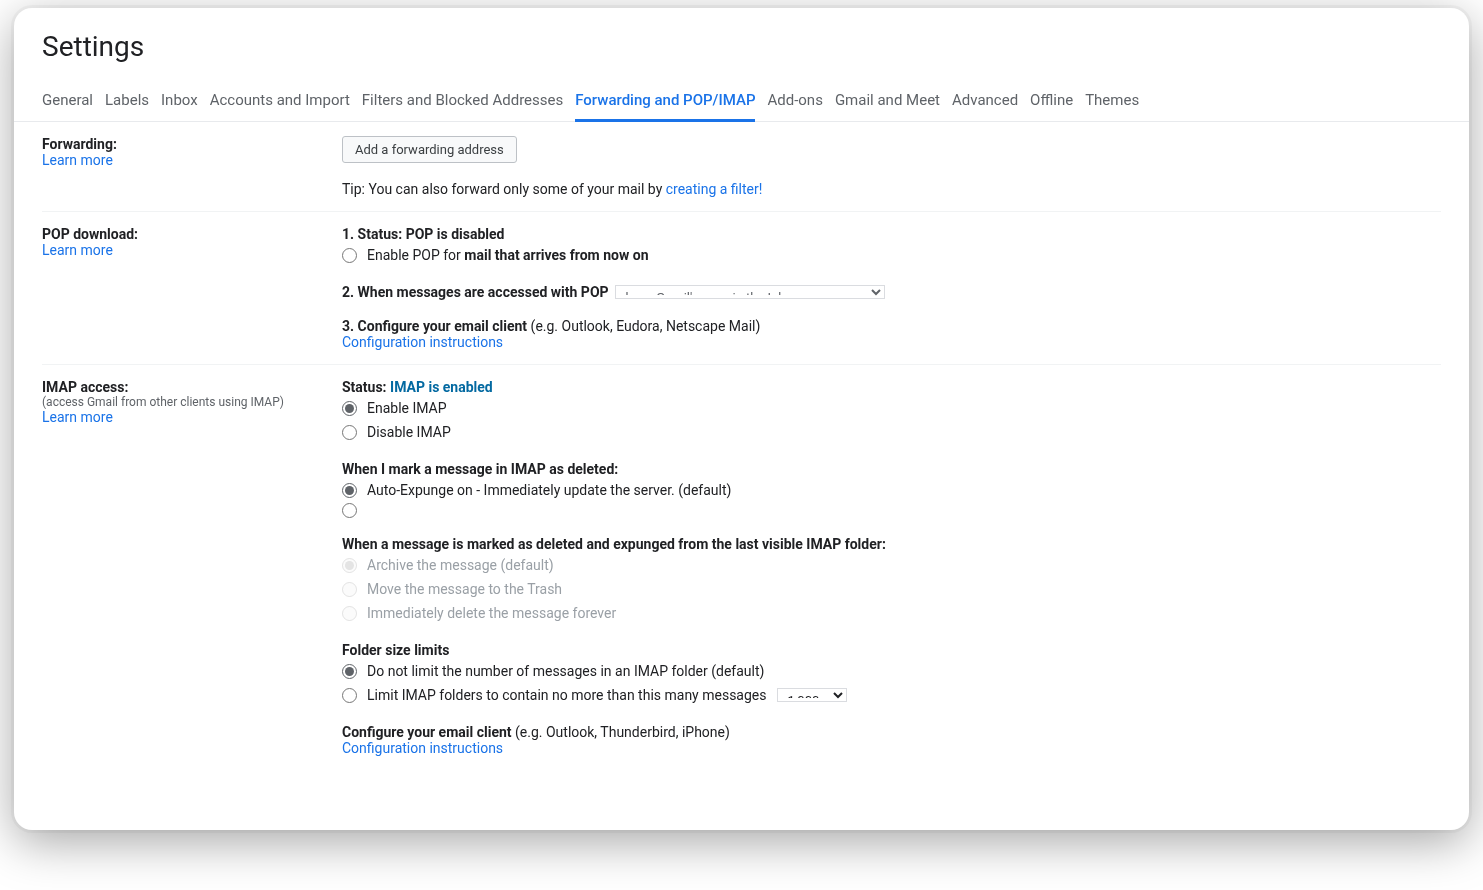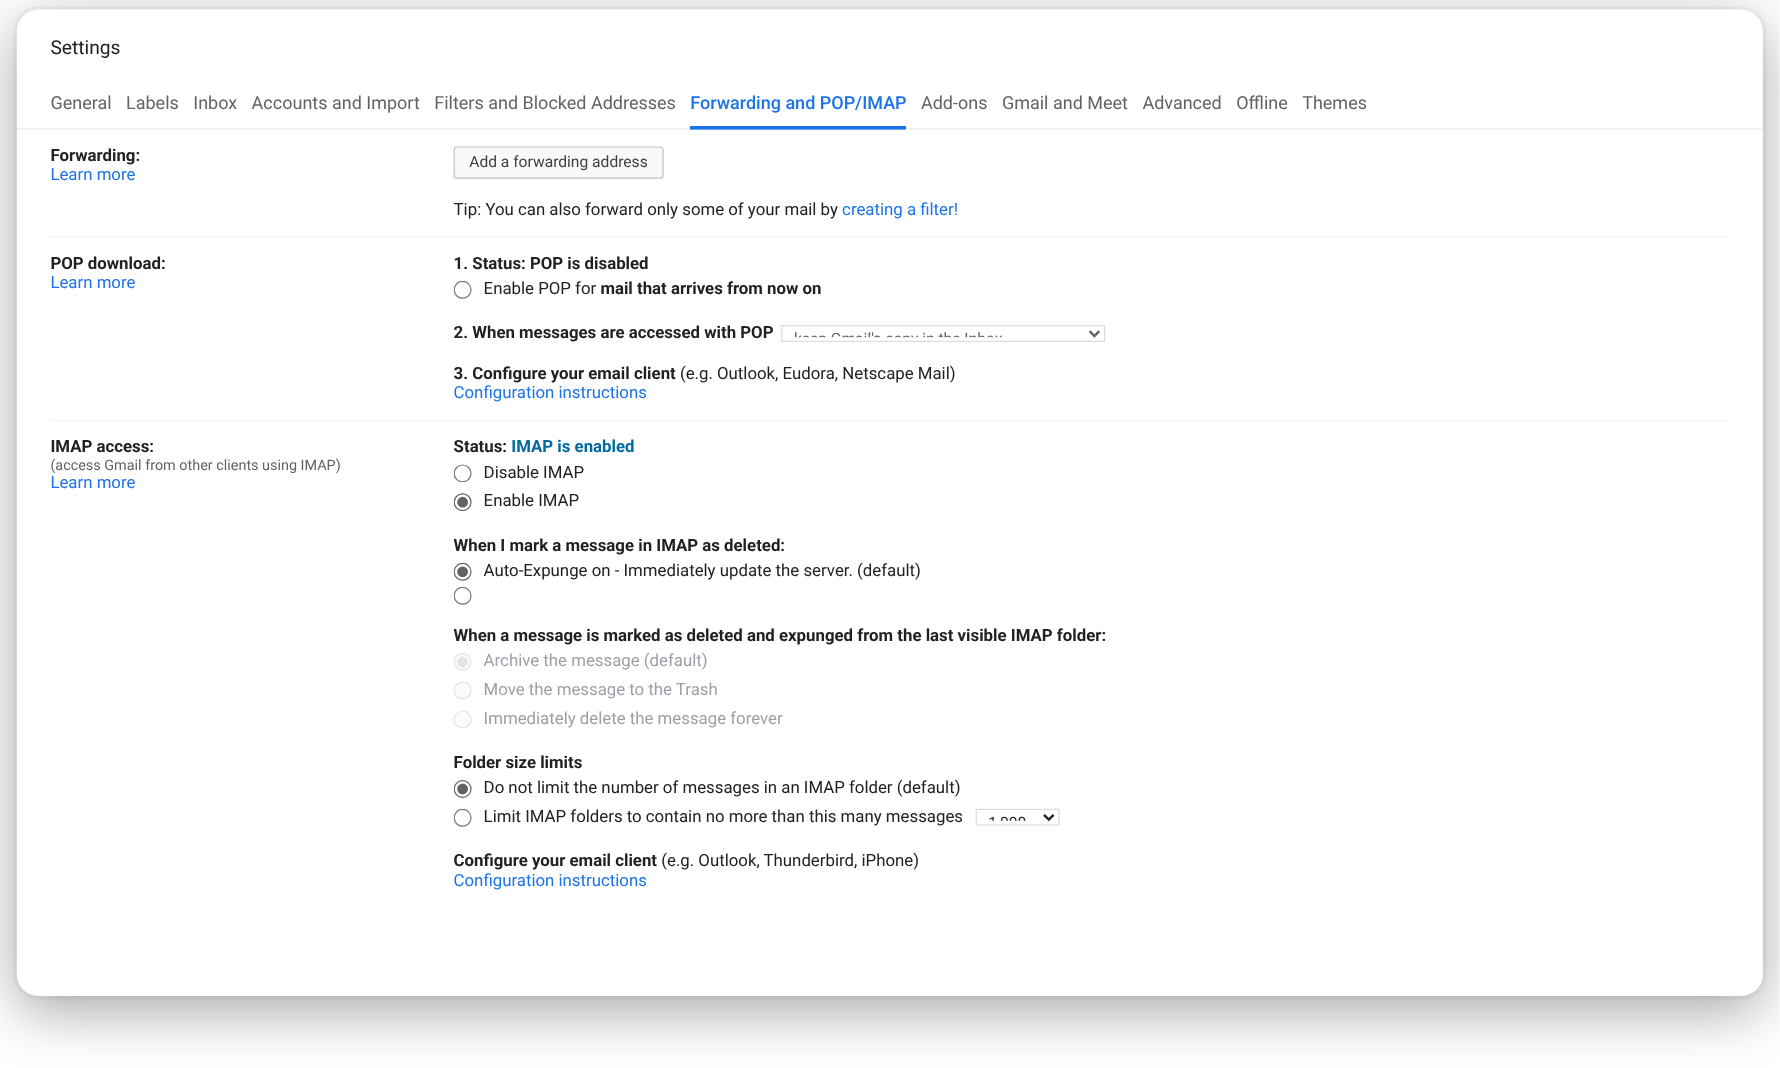--- a/index.html
+++ b/index.html
@@ -21,21 +21,21 @@
     height: 822px;
     background: #fff;
     border-radius: 18px;
     box-shadow: 0 0 0 3px rgba(0,0,0,0.03), 0 12px 48px rgba(0,0,0,0.35);
     overflow: hidden;
   }
   .inner {
     padding: 22px 28px 0 28px;
   }
   h1.page-title {
-    font-size: 16px;
+    font-size: 28px;
     font-weight: 400;
     margin: 0 0 20px 0;
     color: #202124;
   }
   .tabs {
     display: flex;
     gap: 12px;
     border-bottom: 1px solid #e8eaed;
     margin: 0 -28px;
     padding: 0 28px;
@@ -73,21 +73,20 @@
     font-size: 12px;
     color: #5f6368;
   }
   .section .label-col a,
   .content-col a,
   .linkish { color: #1a73e8; text-decoration: none; cursor: pointer; }
   .content-col {
     flex: 1;
     font-size: 14px;
     color: #202124;
-    margin-left: 36px;
   }
   .content-col .block { margin-bottom: 18px; }
   .content-col .block:last-child { margin-bottom: 0; }
   .bold { font-weight: 700; }
   .btn {
     font-family: inherit;
     font-size: 13px;
     padding: 5px 12px;
     background: #f8f9fa;
     border: 1px solid #bdc1c6;
@@ -198,26 +197,26 @@
         <div class="heading">IMAP access:</div>
         <div class="subnote">(access Gmail from other clients using IMAP)</div>
         <a>Learn more</a>
       </div>
       <div class="content-col">
         <div class="block">
           <div class="status-line">
             <span class="bold">Status: </span><span class="green">IMAP is enabled</span>
           </div>
           <label class="radio-row">
+            <input type="radio" name="imap-enable" checked="" style="">
+            <span>Enable IMAP</span>
+          </label>
+          <label class="radio-row">
             <input type="radio" name="imap-enable" style="">
             <span>Disable IMAP</span>
-          </label>
-          <label class="radio-row">
-            <input type="radio" name="imap-enable" checked="" style="">
-            <span>Enable IMAP</span>
           </label>
         </div>
 
         <div class="block">
           <div class="bold">When I mark a message in IMAP as deleted:</div>
           <label class="radio-row">
             <input type="radio" name="imap-expunge" checked="" style="">
             <span>Auto-Expunge on - Immediately update the server. (default)</span>
           </label>
           <label class="radio-row">

